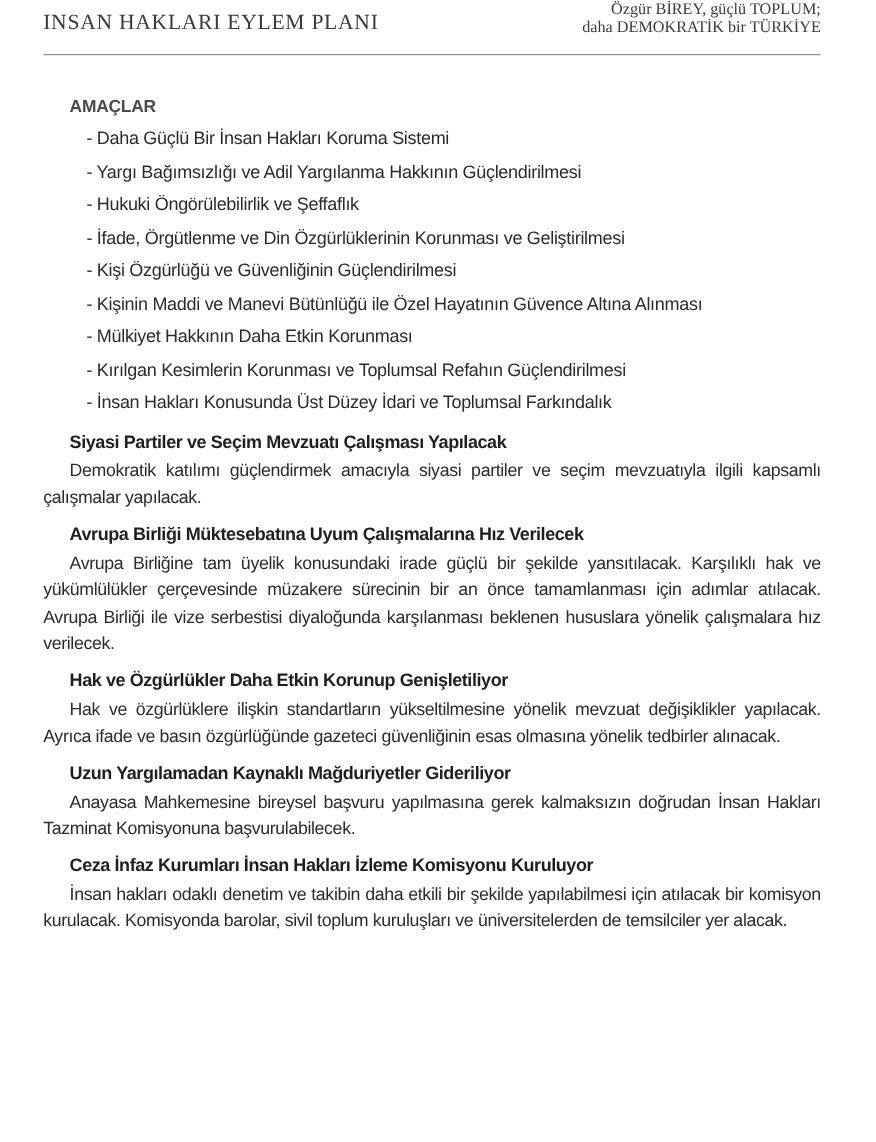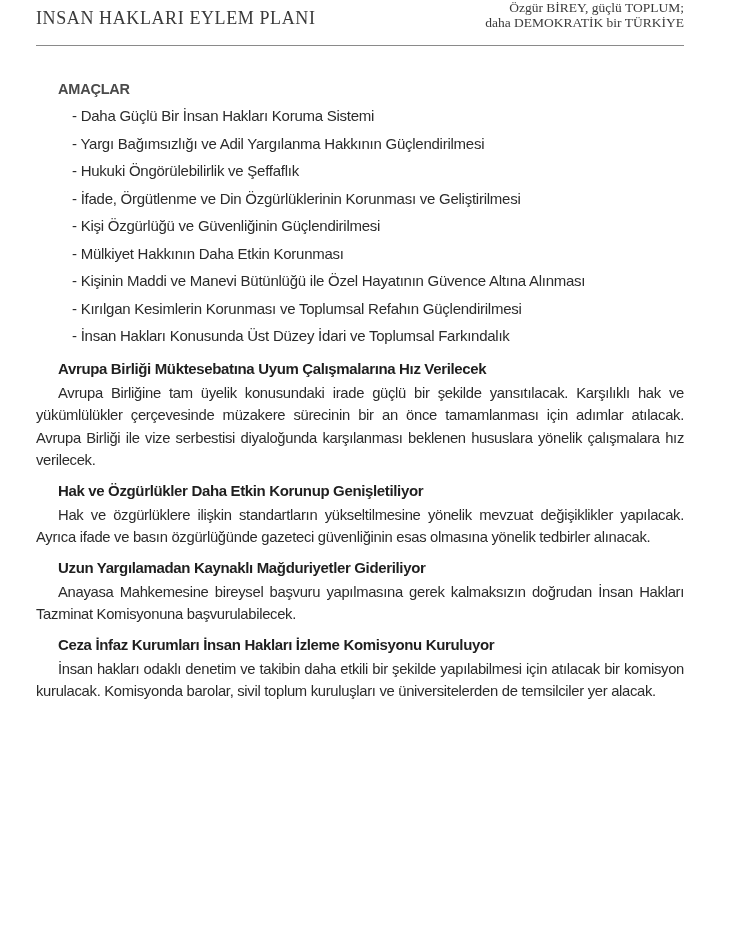--- a/index.html
+++ b/index.html
@@ -111,29 +111,33 @@
 <main class="content">
 
   <section>
     <h2 class="section-title">AMAÇLAR</h2>
     <ul class="goals-list">
       <li>- Daha Güçlü Bir İnsan Hakları Koruma Sistemi</li>
       <li>- Yargı Bağımsızlığı ve Adil Yargılanma Hakkının Güçlendirilmesi</li>
       <li>- Hukuki Öngörülebilirlik ve Şeffaflık</li>
       <li>- İfade, Örgütlenme ve Din Özgürlüklerinin Korunması ve Geliştirilmesi</li>
       <li>- Kişi Özgürlüğü ve Güvenliğinin Güçlendirilmesi</li>
+      <li>- Kişinin Maddi ve Manevi Bütünlüğü ile Özel Hayatının Güvence Altına Alınması</li>
       <li>- Mülkiyet Hakkının Daha Etkin Korunması</li>
-      <li>- Kişinin Maddi ve Manevi Bütünlüğü ile Özel Hayatının Güvence Altına Alınması</li>
       <li>- Kırılgan Kesimlerin Korunması ve Toplumsal Refahın Güçlendirilmesi</li>
       <li>- İnsan Hakları Konusunda Üst Düzey İdari ve Toplumsal Farkındalık</li>
     </ul>
   </section>
 
   <section>
 
+    <article class="topic">
+      <h3 class="topic-heading">Siyasi Partiler ve Seçim Mevzuatı Çalışması Yapılacak</h3>
+      <p class="topic-body">Demokratik katılımı güçlendirmek amacıyla siyasi partiler ve seçim mevzuatıyla ilgili kapsamlı çalışmalar yapılacak.</p>
+    </article>
 
     <article class="topic">
       <h3 class="topic-heading">Avrupa Birliği Müktesebatına Uyum Çalışmalarına Hız Verilecek</h3>
       <p class="topic-body">Avrupa Birliğine tam üyelik konusundaki irade güçlü bir şekilde yansıtılacak. Karşılıklı hak ve yükümlülükler çerçevesinde müzakere sürecinin bir an önce tamamlanması için adımlar atılacak. Avrupa Birliği ile vize serbestisi diyaloğunda karşılanması beklenen hususlara yönelik çalışmalara hız verilecek.</p>
     </article>
 
     <article class="topic">
       <h3 class="topic-heading">Hak ve Özgürlükler Daha Etkin Korunup Genişletiliyor</h3>
       <p class="topic-body">Hak ve özgürlüklere ilişkin standartların yükseltilmesine yönelik mevzuat değişiklikler yapılacak. Ayrıca ifade ve basın özgürlüğünde gazeteci güvenliğinin esas olmasına yönelik tedbirler alınacak.</p>
     </article>

